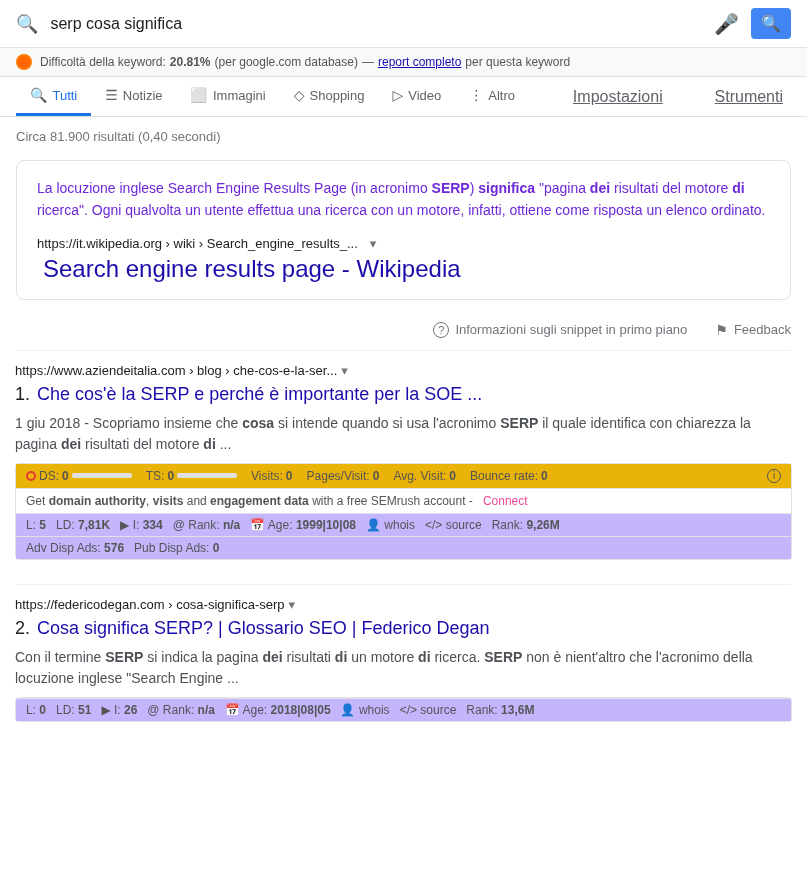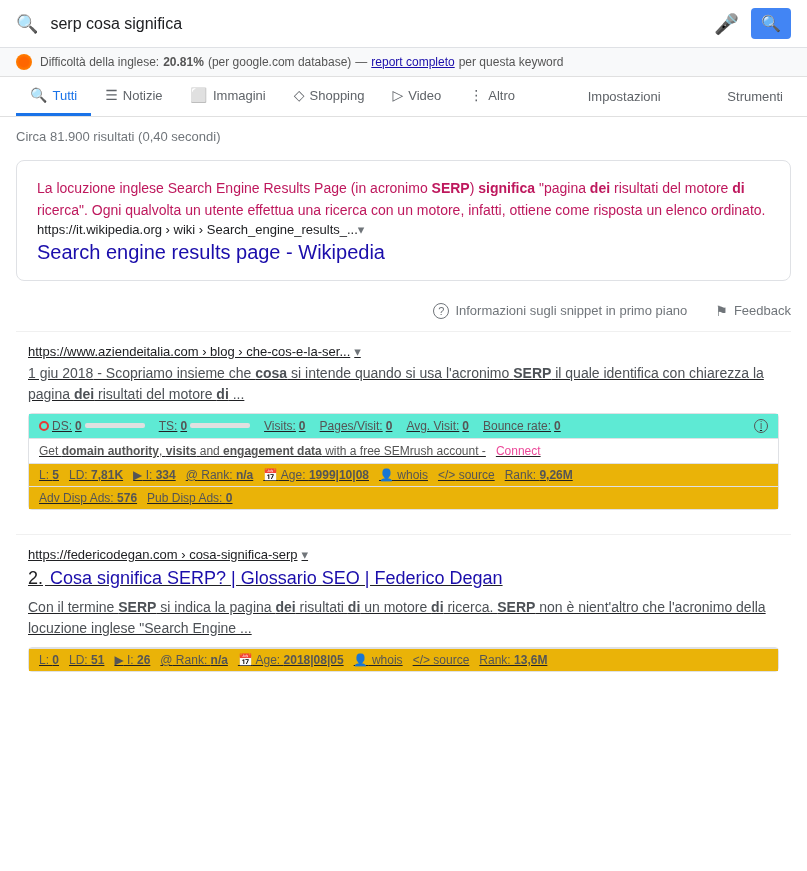--- a/index.html
+++ b/index.html
@@ -83,61 +83,63 @@
       border-bottom: 3px solid transparent;
       text-decoration: none;
     }
     .nav-tab.active {
       color: #1a73e8;
       border-bottom: 3px solid #1a73e8;
     }
     .nav-tab .tab-icon { font-size: 14px; }
     .nav-settings, .nav-tools {
       margin-left: auto;
-      font-size: 13px;
+      font-size: 16px;
       color: #5f6368;
       cursor: pointer;
       padding: 10px 8px;
+      text-decoration: underline;
     }
 
     
     .results-count {
       padding: 12px 16px 8px 16px;
       font-size: 13px;
       color: #70757a;
     }
 
     
     .featured-snippet {
       margin: 8px 16px 16px 16px;
       border: 1px solid #dfe1e5;
       border-radius: 8px;
       padding: 16px 20px;
     }
     .featured-snippet .snippet-text {
       font-size: 14px;
       line-height: 1.6;
-      color: #be185d;
-      margin-bottom: 0;
+      color: #6d28d9;
+      margin-bottom: 14px;
     }
     .featured-snippet .snippet-url {
       font-size: 13px;
       color: #202124;
       margin-bottom: 4px;
       display: flex;
       align-items: flex-end;
-      gap: 0;
+      gap: 12px;
     }
     .featured-snippet .snippet-url .url-text { color: #202124; }
     .featured-snippet .snippet-url .chevron { color: #70757a; }
     .featured-snippet .snippet-title {
-      font-size: 20px;
+      font-size: 24px;
       color: #1a0dab;
       text-decoration: none;
       cursor: pointer;
+      margin-left: 6px;
     }
 
     
     .snippet-footer {
       display: flex;
       align-items: center;
       justify-content: flex-end;
       padding: 6px 16px 12px 16px;
       gap: 6px;
       font-size: 13px;
@@ -155,23 +157,22 @@
     }
     .snippet-footer .feedback-icon { font-size: 14px; }
     .snippet-footer .feedback-link {
       color: #70757a;
       cursor: pointer;
     }
     .snippet-footer .sep { margin: 0 8px; }
 
     
     .result-item {
-      padding: 12px 28px;
+      padding: 12px 15px;
       margin-bottom: 4px;
-      text-decoration: underline;
     }
     .result-url-line {
       display: flex;
       align-items: center;
       gap: 4px;
       font-size: 13px;
       color: #202124;
       margin-bottom: 4px;
     }
     .result-url-line .chevron { color: #70757a; cursor: pointer; }
@@ -201,21 +202,21 @@
       border: 1px solid #dfe1e5;
       border-radius: 4px;
       font-size: 12px;
     }
     .semrush-top {
       display: flex;
       align-items: center;
       padding: 5px 10px;
       gap: 14px;
       flex-wrap: wrap;
-      background: #5eead4;
+      background: #eab308;
       border-bottom: 1px solid #dfe1e5;
       color: #555;
     }
     .semrush-top .metric { display: flex; align-items: center; gap: 3px; }
     .semrush-top .metric .icon-o {
       width: 10px; height: 10px;
       border: 2px solid #e53935;
       border-radius: 50%;
       display: inline-block;
     }
@@ -260,21 +261,21 @@
     .semrush-bottom a { color: #ec4899; text-decoration: none; }
     .semrush-adv {
       display: flex;
       align-items: center;
       padding: 4px 10px;
       gap: 10px;
       border-top: 1px solid #dfe1e5;
       flex-wrap: wrap;
       color: #555;
       font-size: 12px;
-      background: #eab308;
+      background: #c4b5fd;
     }
 
     
     .result-divider {
       border: none;
       border-top: 1px solid #f0f0f0;
       margin: 0 16px;
     }
 
     b { font-weight: bold; }
@@ -284,21 +285,21 @@
 
 <div class="search-bar-container">
   <span class="search-icon-wrap">🔍</span>
   <input class="search-input" type="text" value="serp cosa significa" style="">
   <span class="voice-icon">🎤</span>
   <span class="search-btn-icon">🔍</span>
 </div>
 
 <div class="kw-difficulty">
   <span class="logo"></span>
-  <span>Difficoltà della inglese:</span>
+  <span>Difficoltà della keyword:</span>
   <strong>20.81%</strong>
   <span>(per google.com database)</span>
   <span>—</span>
   <a href="#">report completo</a>
   <span>per questa keyword</span>
 </div>
 
 <div class="nav-tabs">
   <a class="nav-tab active">
     <span class="tab-icon">🔍</span>
@@ -349,20 +350,24 @@
   <span class="feedback-link">Feedback</span>
 </div>
 
 <hr class="result-divider">
 
 <div class="result-item">
   <div class="result-url-line">
     <span>https://www.aziendeitalia.com › blog › che-cos-e-la-ser...</span>
     <span class="chevron">▾</span>
   </div>
+  <a class="result-title">
+    <span class="result-num">1.</span>
+    Che cos'è la SERP e perché è importante per la SOE ...
+  </a>
   <div class="result-desc">
     <span>1 giu 2018</span> - Scopriamo insieme che <b>cosa</b> si intende quando si usa l'acronimo <b>SERP</b> il quale identifica con chiarezza la pagina <b>dei</b> risultati del motore <b>di</b> ...
   </div>
 
   <div class="semrush-bar">
     <div class="semrush-top">
       <span class="metric">
         <span class="icon-o"></span>
         DS: <b>0</b>
         <span class="bar-track"><span class="bar-filled" style="width:0%"></span></span>

